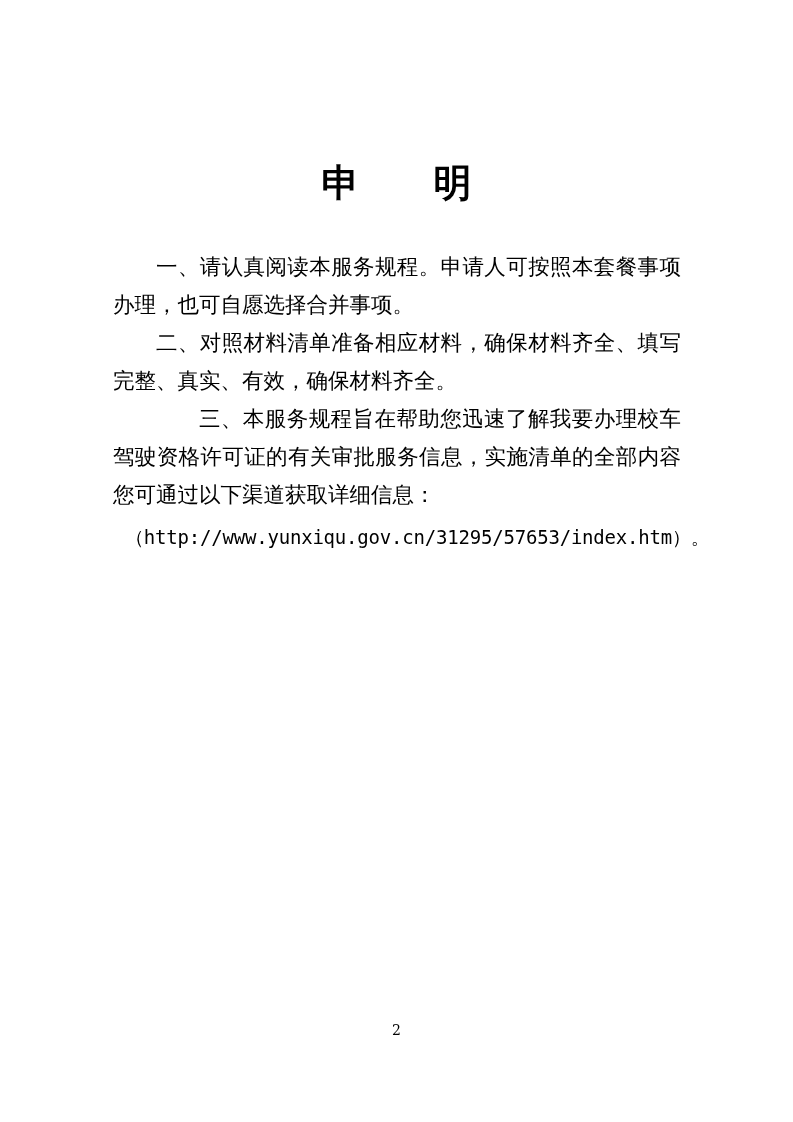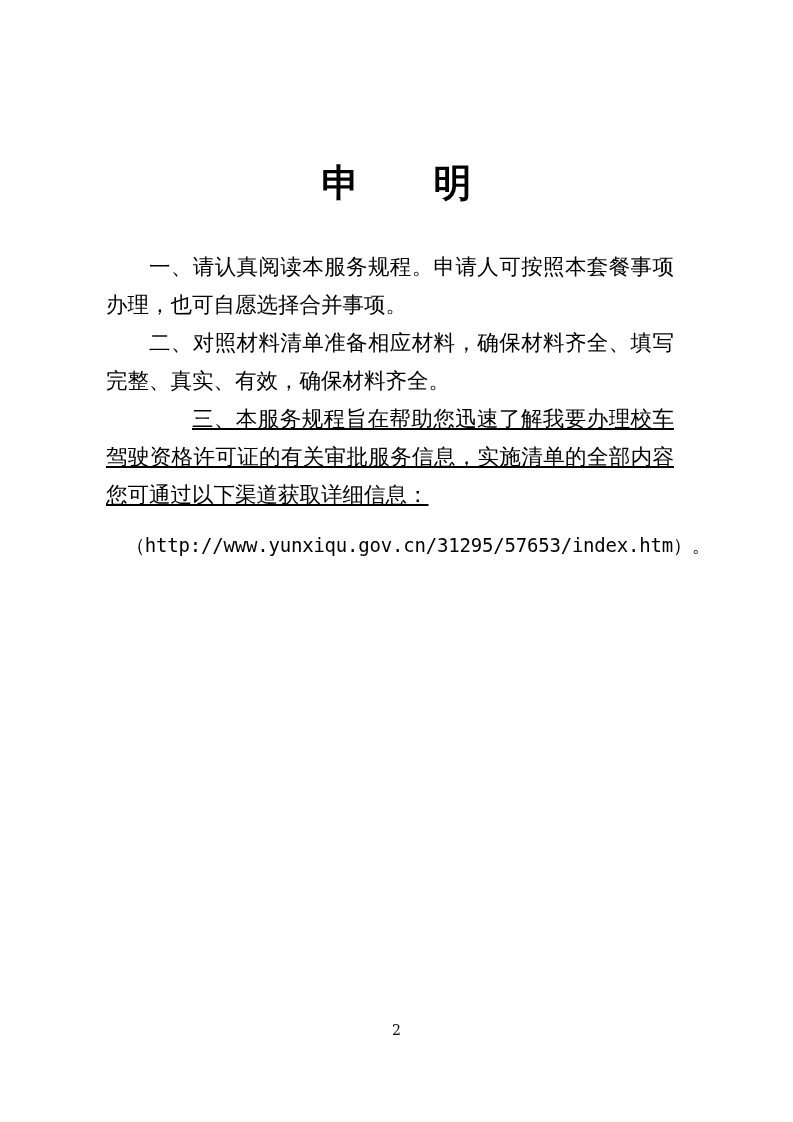--- a/index.html
+++ b/index.html
@@ -33,41 +33,40 @@
     font-family: "DejaVu Serif", "Liberation Serif", serif;
     font-weight: bold;
     font-size: 38px;
     letter-spacing: 18px;
     text-indent: 18px;
     line-height: 1.2;
   }
   .body-block {
     position: absolute;
     top: 248px;
-    left: 106px;
+    left: 113px;
     width: 568px;
   }
   .para {
     font-family: "DejaVu Serif", "Liberation Serif", serif;
     font-size: 21.5px;
     line-height: 38px;
     text-align: justify;
     text-justify: inter-ideograph;
     margin: 0 0 0 0;
     text-indent: 43px;
   }
   .para.indent-extra {
     text-indent: 86px;
-    text-decoration: underline;
   }
   .url-line {
     font-family: "DejaVu Sans Mono", "Liberation Mono", monospace;
     font-size: 19px;
     line-height: 38px;
-    margin: 12px;
+    margin: 4px;
     text-indent: 8px;
     letter-spacing: -0.2px;
   }
   .page-number {
     position: absolute;
     top: 1022px;
     left: 0;
     width: 793px;
     text-align: center;
     font-family: "DejaVu Serif", "Liberation Serif", serif;

